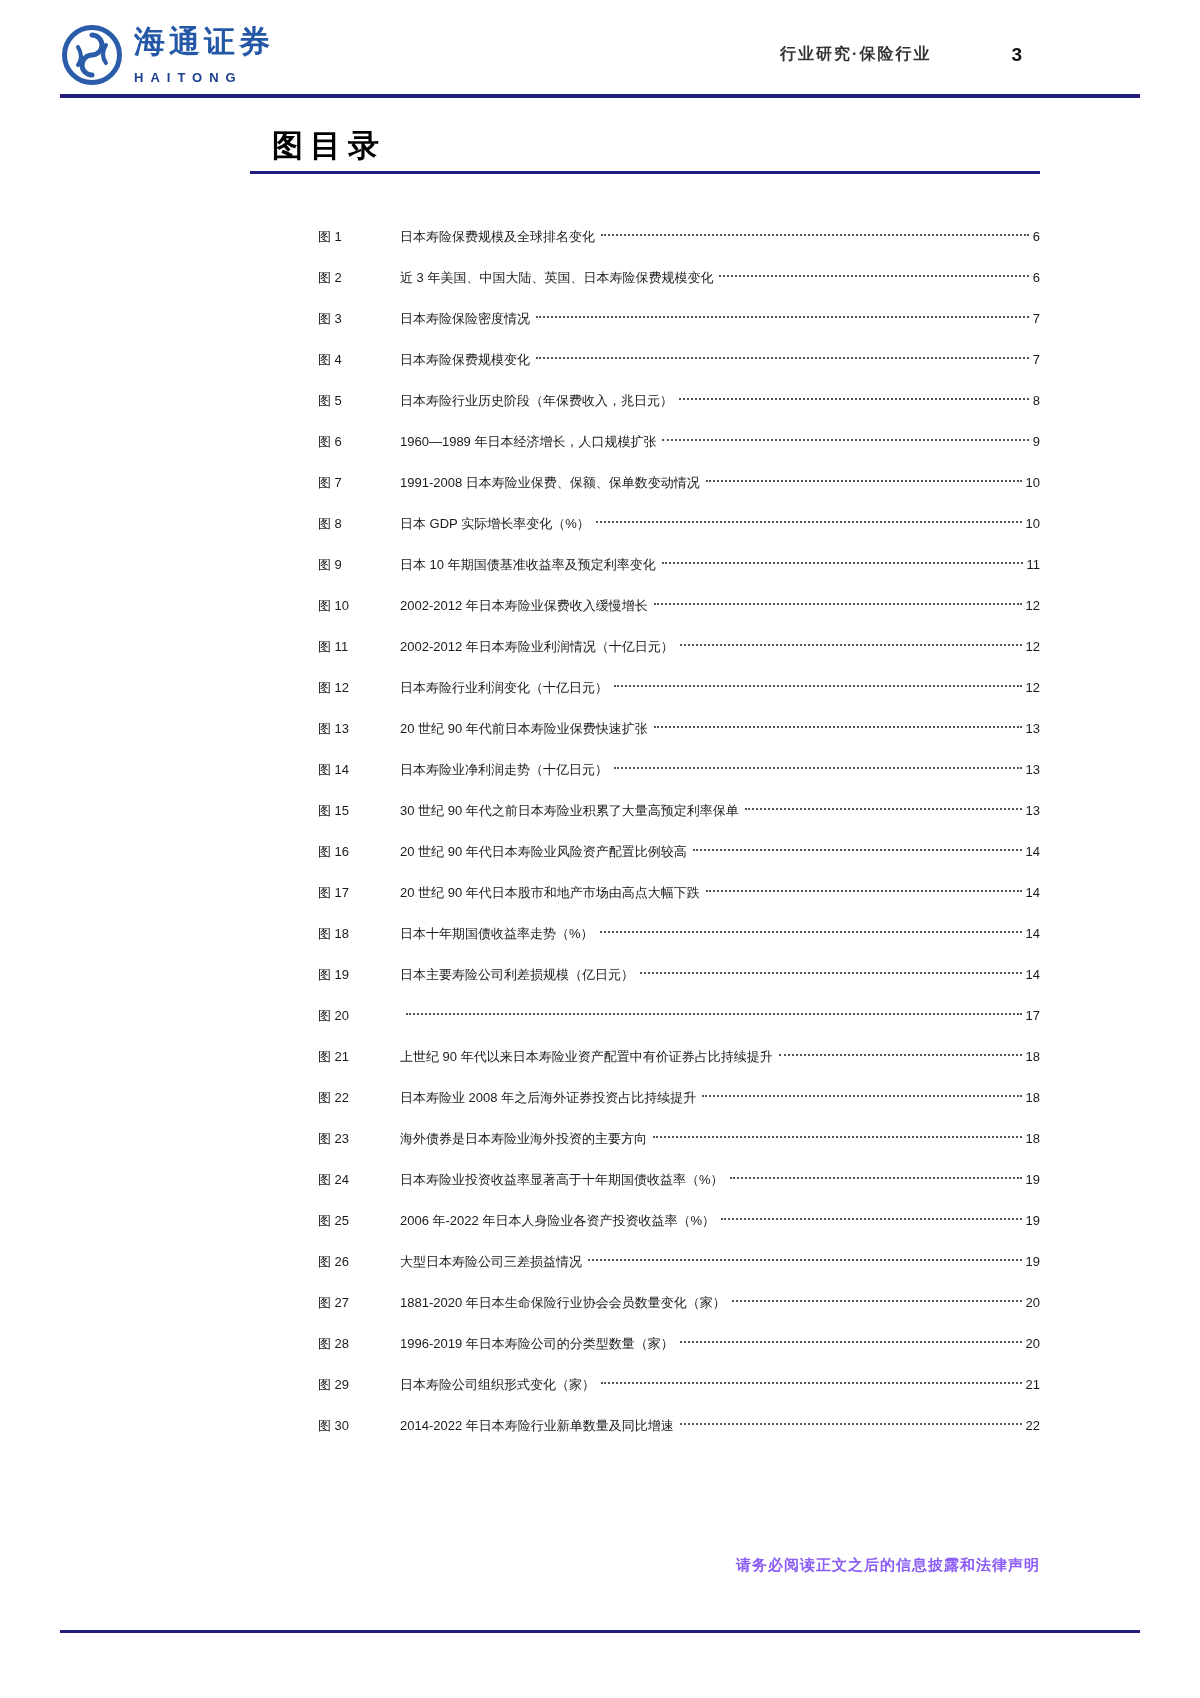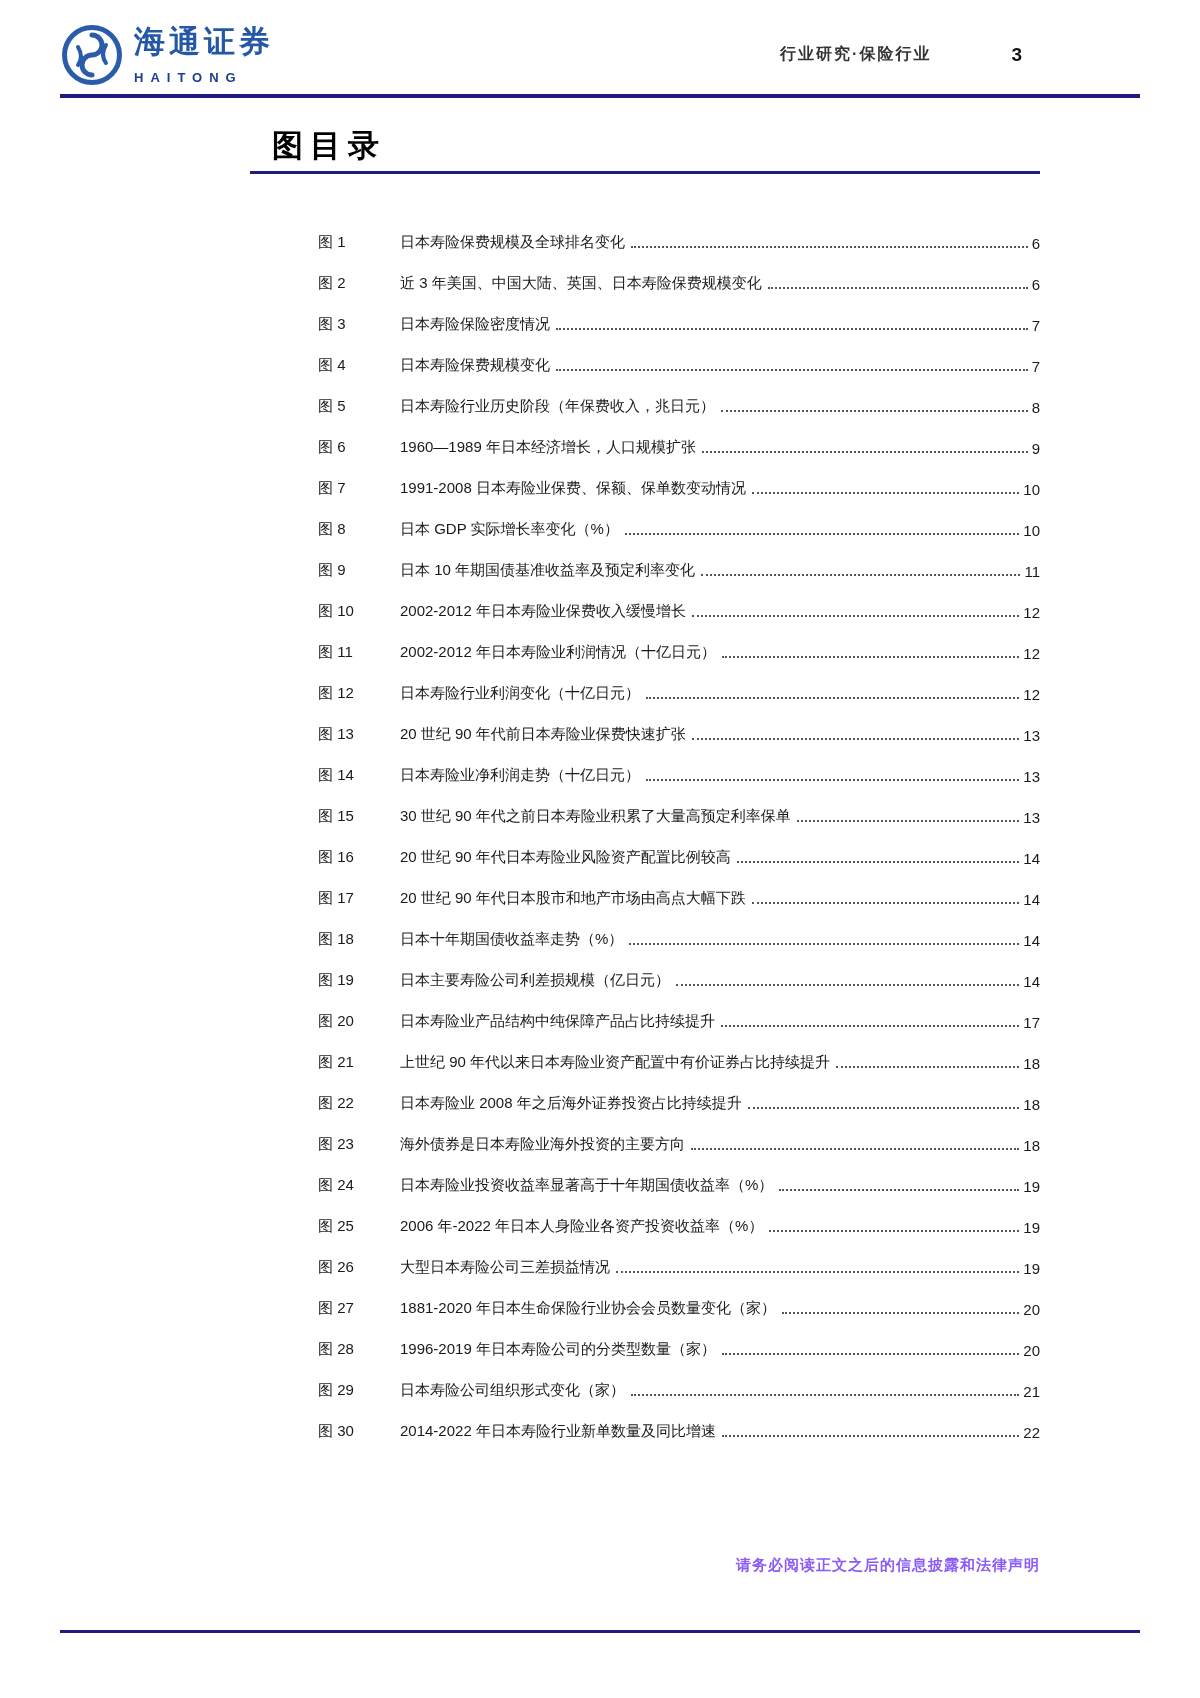--- a/index.html
+++ b/index.html
@@ -52,23 +52,23 @@
   .title-rule {
     position: absolute; top: 171px; left: 250px; right: 160px; height: 3px;
     background: #211c7d;
   }
 
   
   .toc {
     position: absolute; top: 221px; left: 318px; right: 160px;
   }
   .toc-row {
-    display: flex; align-items: flex-end;
+    display: flex; align-items: center;
     height: 41px; padding-bottom: 10px;
-    font-size: 15px; color: #1a1a1a;
+    font-size: 13px; color: #1a1a1a;
   }
   .toc-label { width: 82px; flex-shrink: 0; }
   .toc-title { flex-shrink: 0; white-space: nowrap; }
   .toc-leader {
     flex: 1 1 auto; min-width: 12px;
     border-bottom: 2px dotted #555;
     margin: 0 4px 4px 6px;
   }
   .toc-page { flex-shrink: 0; }
 
@@ -224,21 +224,20 @@
       <span class="toc-page">14</span>
     </div>
       <div class="toc-row">
       <span class="toc-label">图 19</span>
       <span class="toc-title">日本主要寿险公司利差损规模（亿日元）</span>
       <span class="toc-leader"></span>
       <span class="toc-page">14</span>
     </div>
       <div class="toc-row">
       <span class="toc-label">图 20</span>
-      <span class="toc-title">日本寿险业产品结构中纯保障产品占比持续提升</span>
       <span class="toc-leader"></span>
       <span class="toc-page">17</span>
     </div>
       <div class="toc-row">
       <span class="toc-label">图 21</span>
       <span class="toc-title">上世纪 90 年代以来日本寿险业资产配置中有价证券占比持续提升</span>
       <span class="toc-leader"></span>
       <span class="toc-page">18</span>
     </div>
       <div class="toc-row">

